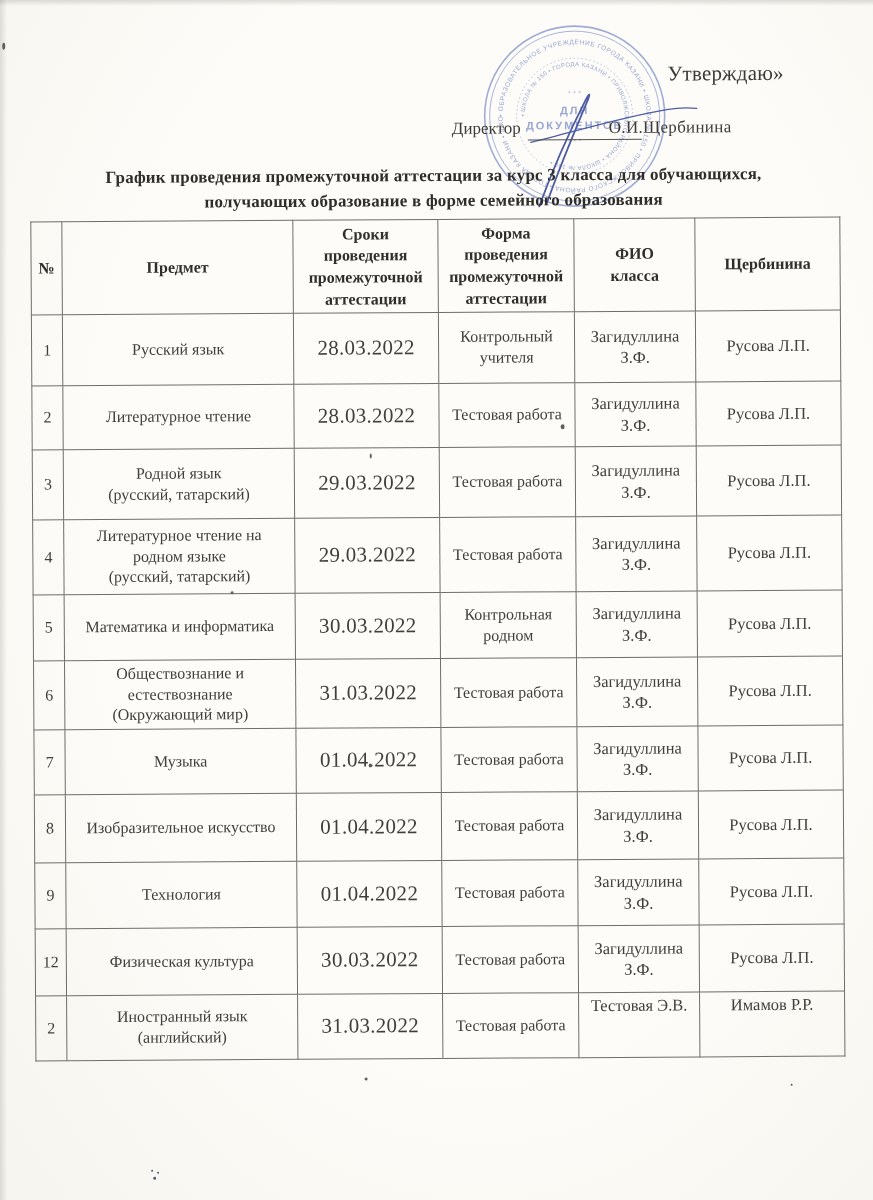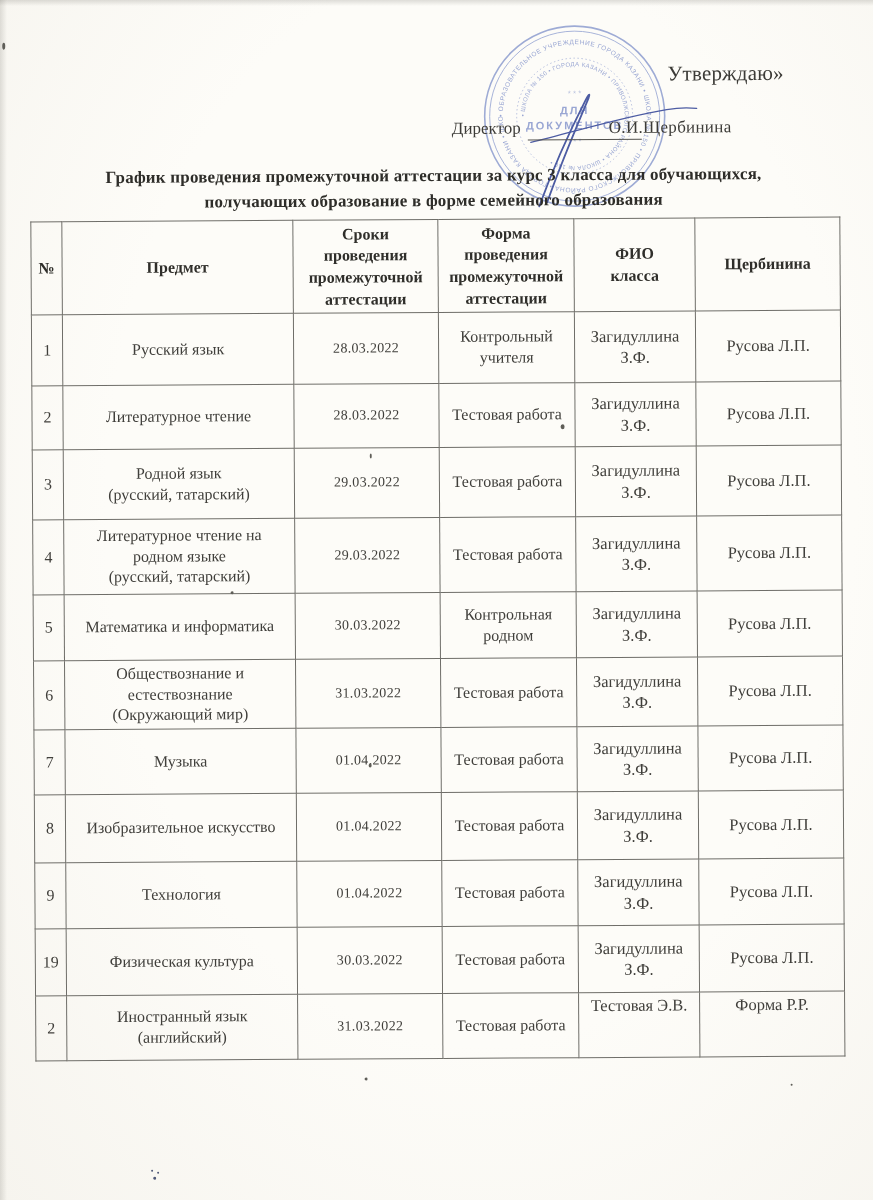--- a/index.html
+++ b/index.html
@@ -44,21 +44,21 @@
     font-size:16px;color:#403f3b;
   }
   .schedule th,.schedule td{
     border:1px solid #6f6e69;text-align:center;vertical-align:middle;
     padding:2px 6px;white-space:pre-line;line-height:1.3;overflow:hidden;
   }
   .schedule{border:1px solid #5c5b56;}
   .schedule thead tr{height:93px;}
   .schedule th{font-weight:bold;font-size:16px;color:#2f2e2a;line-height:1.35;}
   .cell-num{font-size:16px;}
-  .cell-date{font-size:14px;letter-spacing:.3px;margin-left:14px;}
+  .cell-date{font-size:21px;letter-spacing:.3px;margin-left:14px;}
   .cell-teacher,.cell-assistant{font-size:16.5px;}
   .schedule tbody tr:last-child .cell-teacher,
   .schedule tbody tr:last-child .cell-assistant{vertical-align:top;padding-top:2px;}
 
   
   .speck{position:absolute;background:#5f5e58;border-radius:50%;}
   .speck.blue{background:#4f5878;}
 </style>
 </head>
 <body>
@@ -200,35 +200,35 @@
   </tr>
         <tr style="height: 66px;">
     <td class="cell-num">9</td>
     <td class="cell-subject">Технология</td>
     <td class="cell-date">01.04.2022</td>
     <td class="cell-form">Тестовая работа</td>
     <td class="cell-teacher">Загидуллина З.Ф.</td>
     <td class="cell-assistant">Русова Л.П.</td>
   </tr>
         <tr style="height: 67px;">
-    <td class="cell-num">19</td>
+    <td class="cell-num">12</td>
     <td class="cell-subject">Физическая культура</td>
     <td class="cell-date">30.03.2022</td>
     <td class="cell-form">Тестовая работа</td>
     <td class="cell-teacher">Загидуллина З.Ф.</td>
     <td class="cell-assistant">Русова Л.П.</td>
   </tr>
         <tr style="height: 65px;">
     <td class="cell-num">2</td>
     <td class="cell-subject">Иностранный язык
 (английский)</td>
     <td class="cell-date">31.03.2022</td>
     <td class="cell-form">Тестовая работа</td>
     <td class="cell-teacher">Тестовая Э.В.</td>
-    <td class="cell-assistant">Форма Р.Р.</td>
+    <td class="cell-assistant">Имамов Р.Р.</td>
   </tr>
       </tbody>
   </table>
 
   <div class="speck" style="left:6px;top:40px;width:3px;height:7px;"></div>
   <div class="speck" style="left:371px;top:453px;width:2px;height:5px;"></div>
   <div class="speck" style="left:231px;top:590px;width:3px;height:3px;"></div>
   <div class="speck" style="left:562px;top:425px;width:4px;height:5px;"></div>
   <div class="speck" style="left:368px;top:763px;width:3px;height:4px;"></div>
   <div class="speck" style="left:362px;top:1077px;width:3px;height:3px;"></div>

